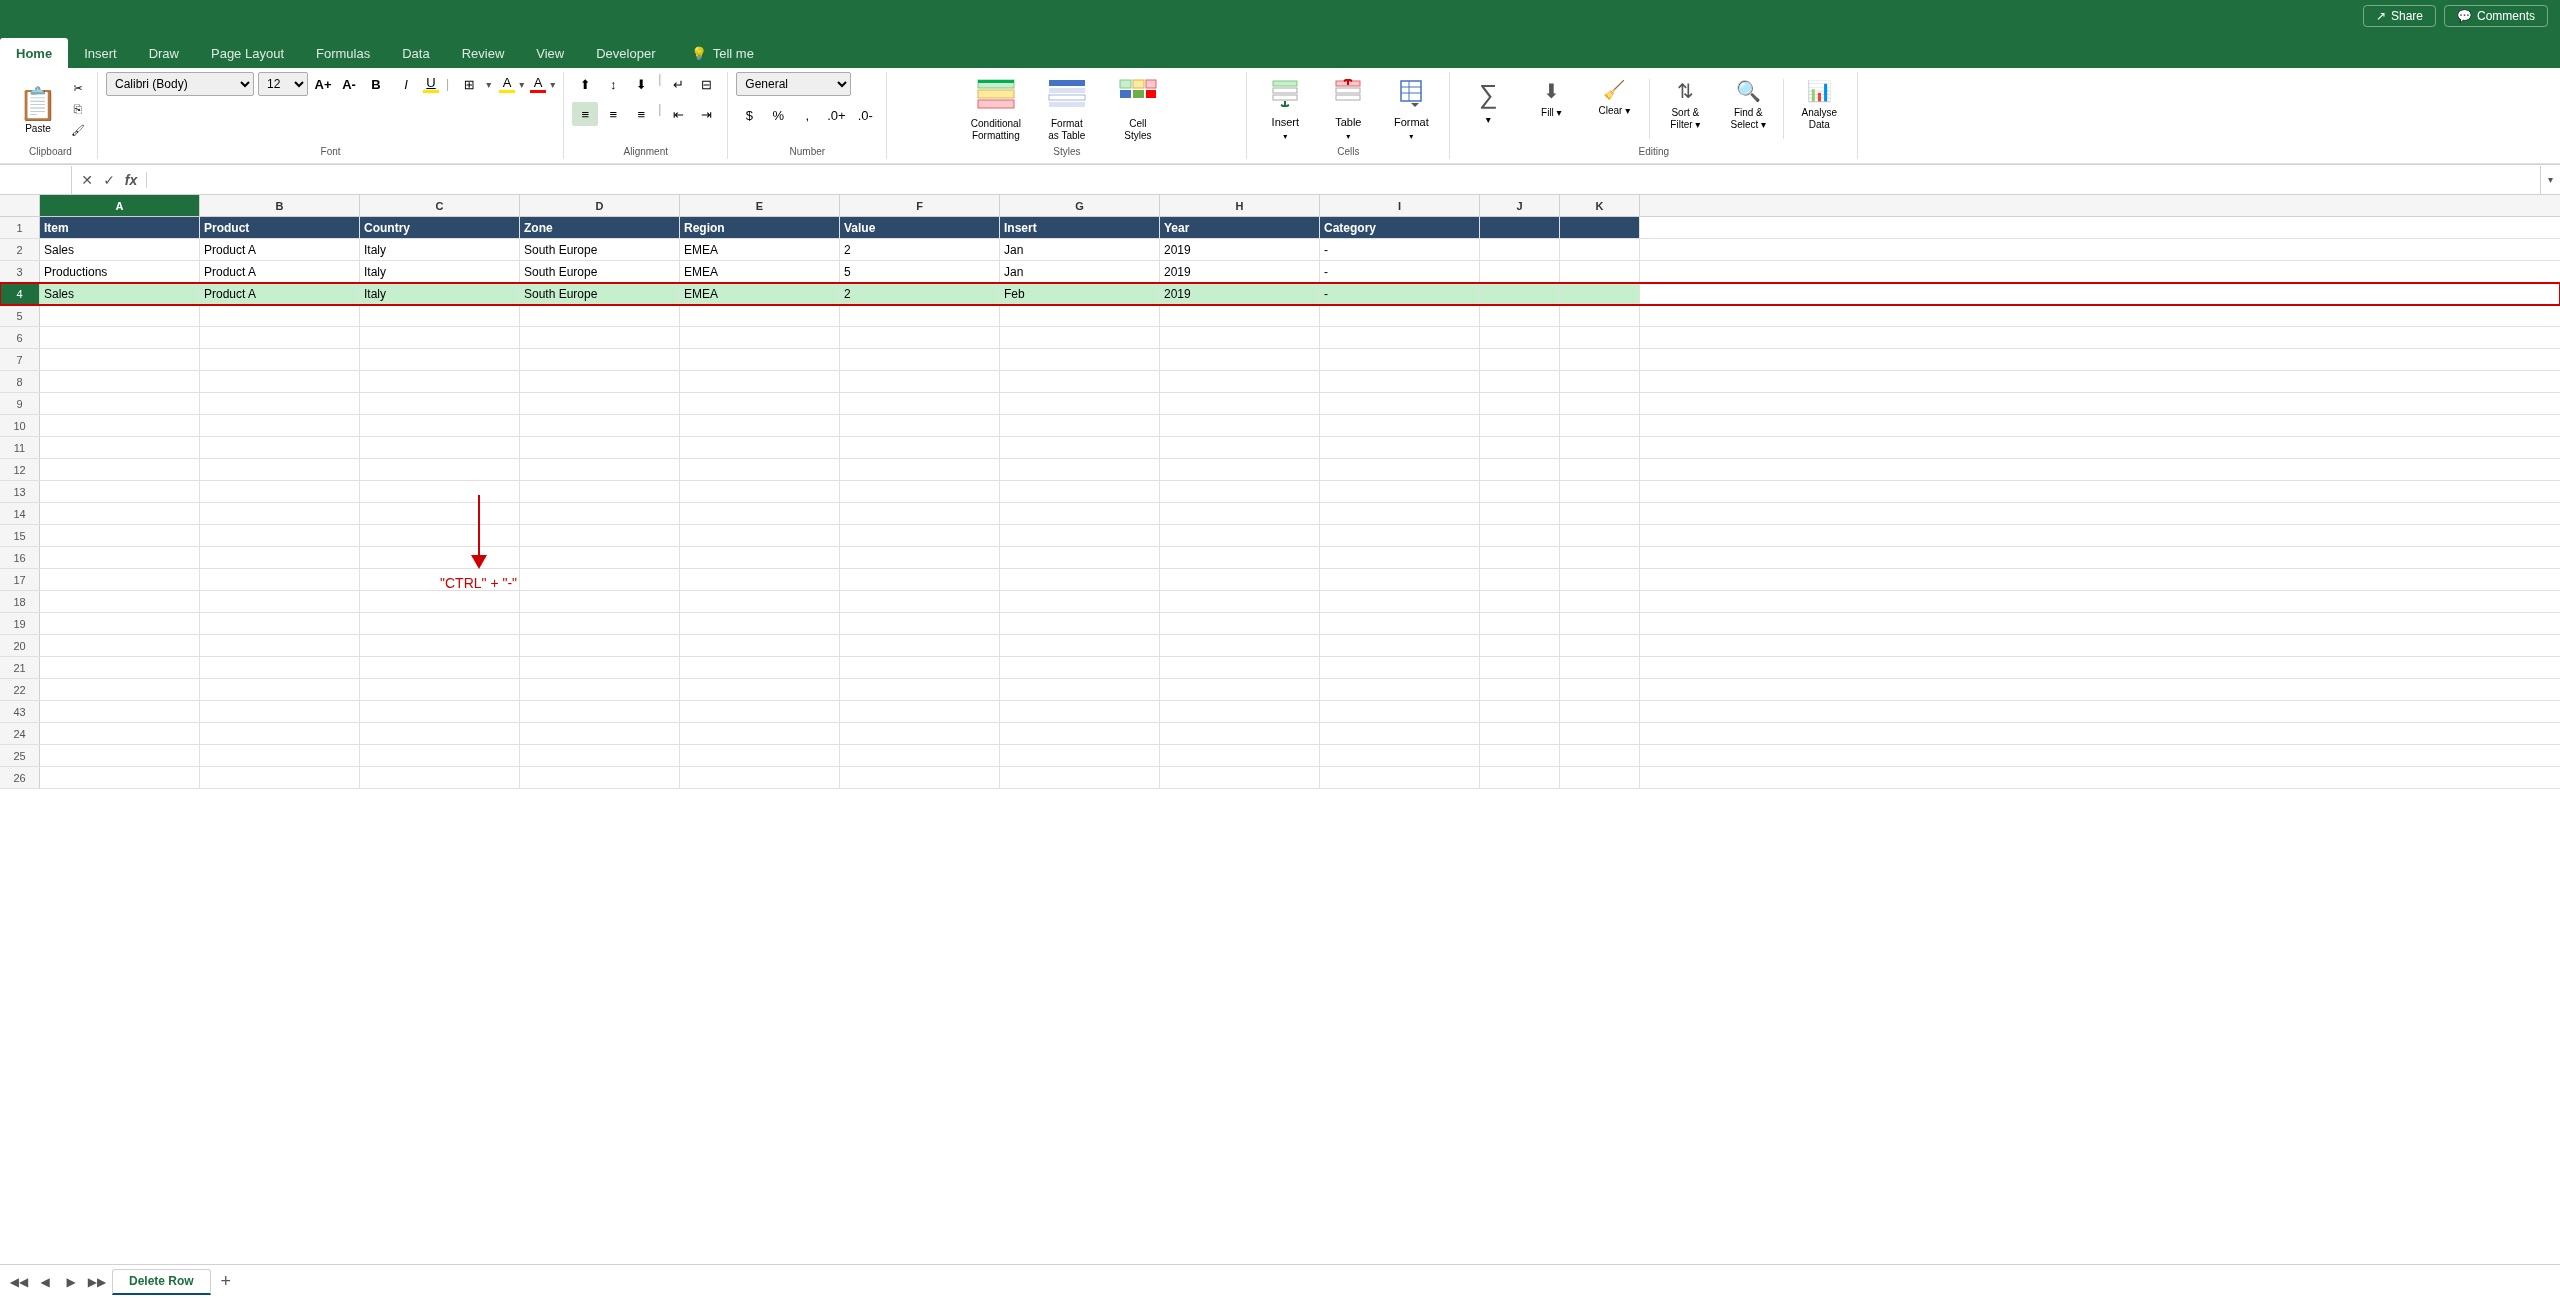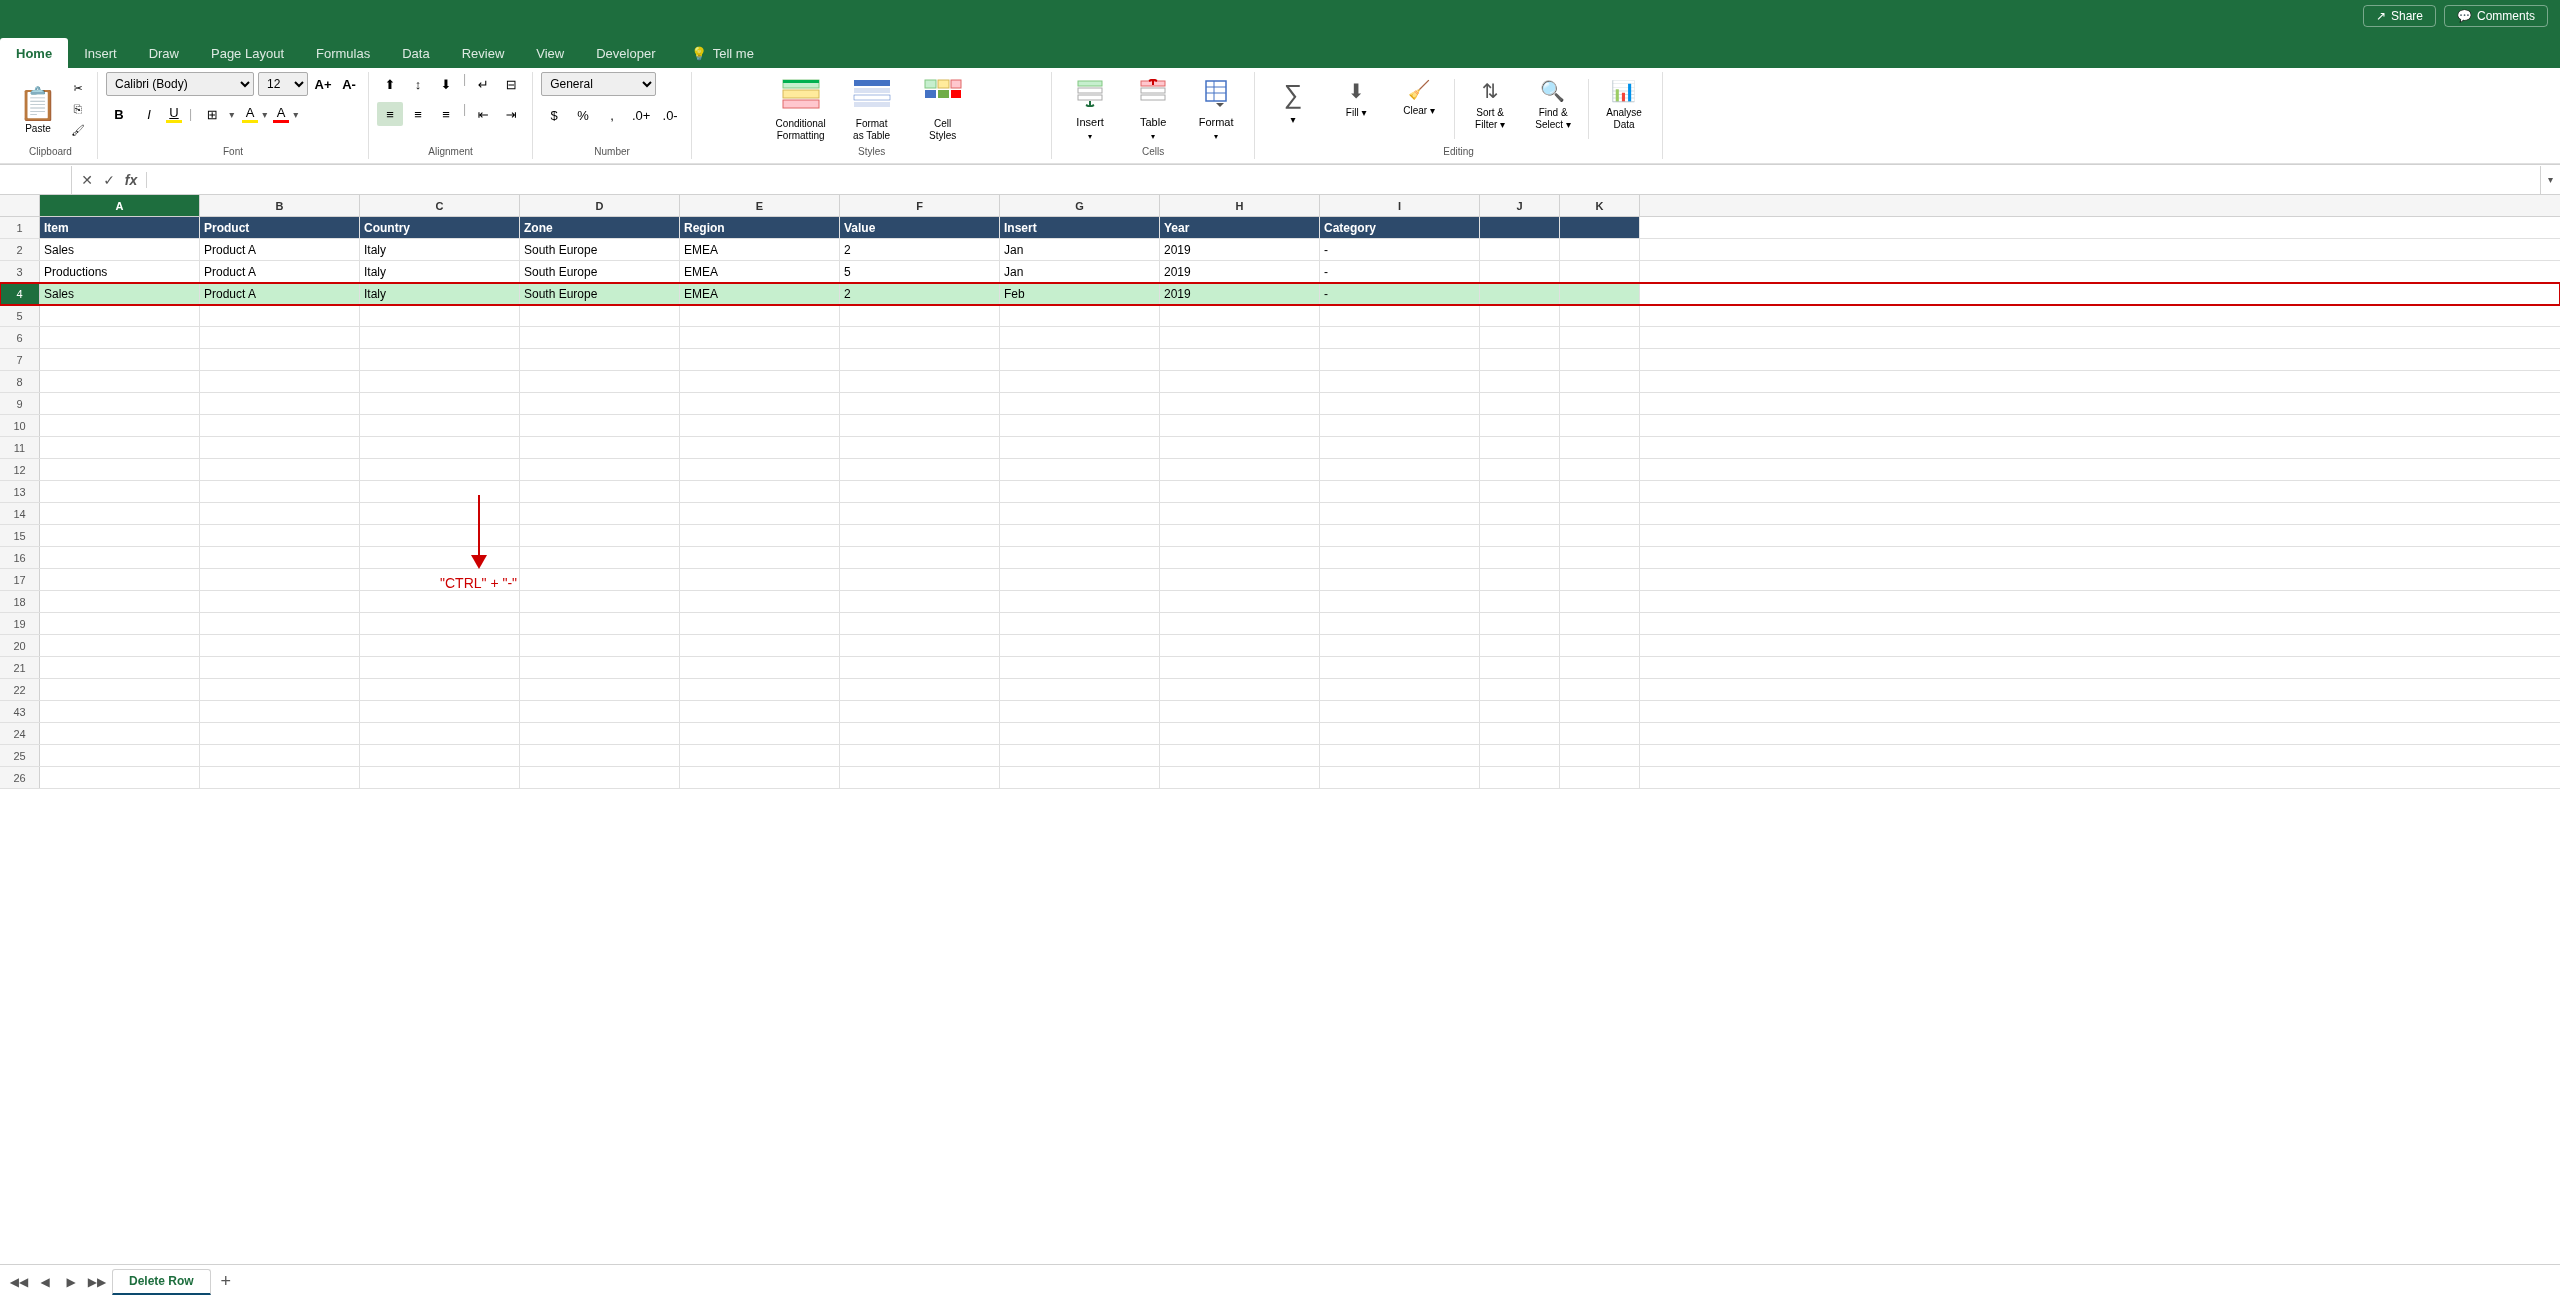--- a/index.html
+++ b/index.html
@@ -534,21 +534,21 @@
         <div class="paste-small-btns">
           <div class="small-icon-btn" title="Cut">✂</div>
           <div class="small-icon-btn" title="Copy">⎘</div>
           <div class="small-icon-btn" title="Format Painter">🖌</div>
         </div>
       </div>
       <div class="ribbon-group-label">Clipboard</div>
     </div>
 
     <div class="ribbon-group font-group">
-      <div class="ribbon-group-content" style="flex-direction:column; align-items:flex-start;">
+      <div class="ribbon-group-content" style="flex-direction:row; align-items:flex-start;">
         <div class="font-row1" style="margin-bottom:3px;">
           <select class="font-name-select">
             <option>Calibri (Body)</option>
           </select>
           <select class="font-size-select">
             <option>12</option>
           </select>
           <div class="font-size-btn" title="Increase Font Size">A+</div>
           <div class="font-size-btn" title="Decrease Font Size">A-</div>
         </div>

